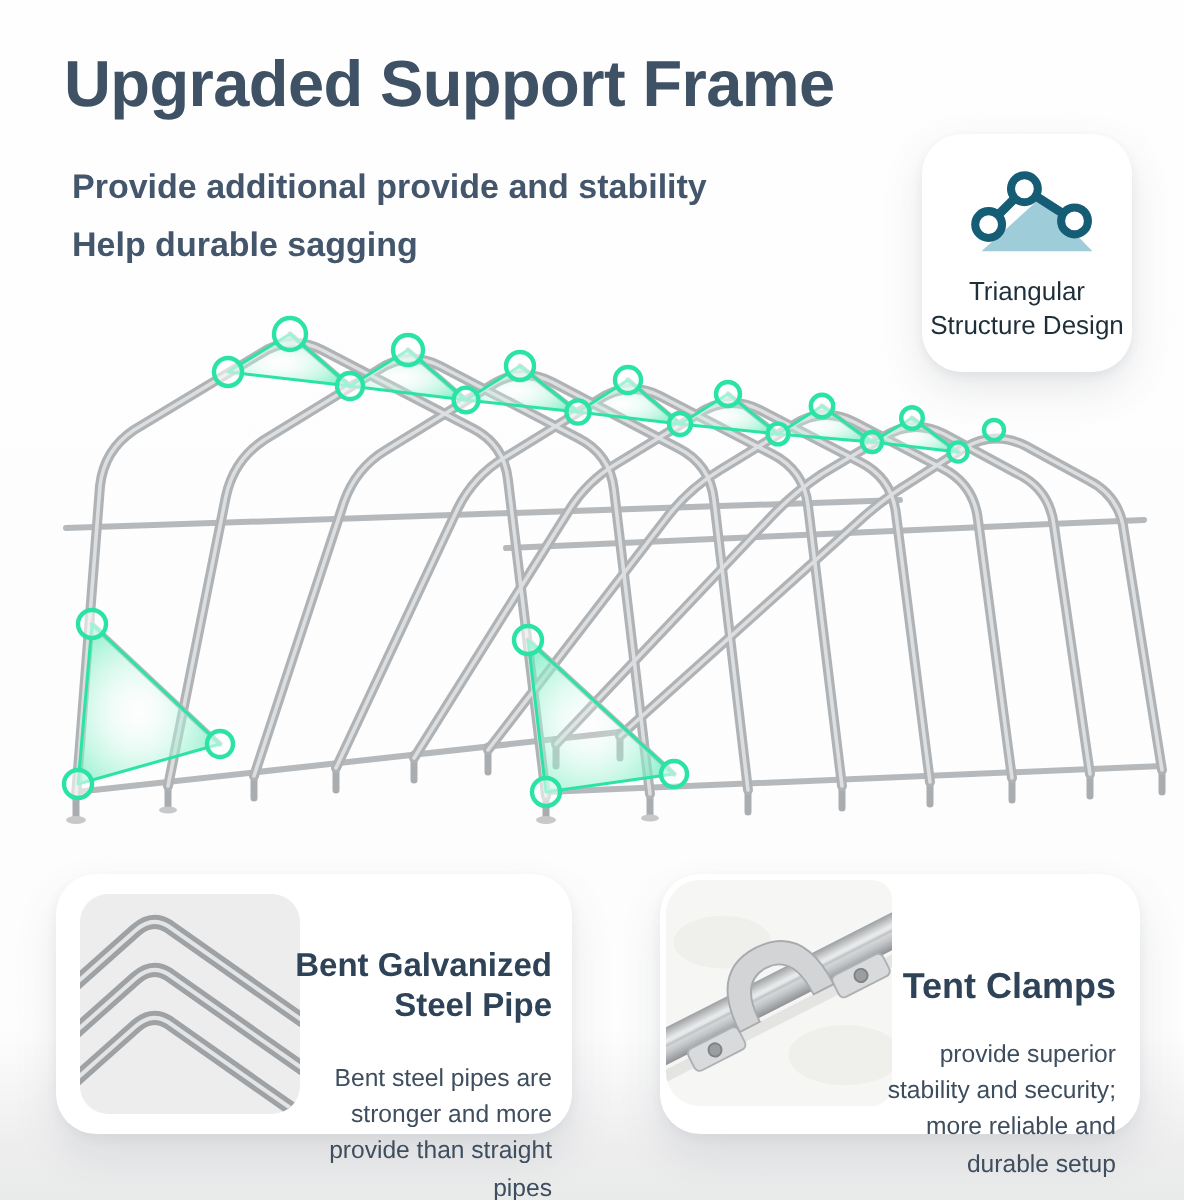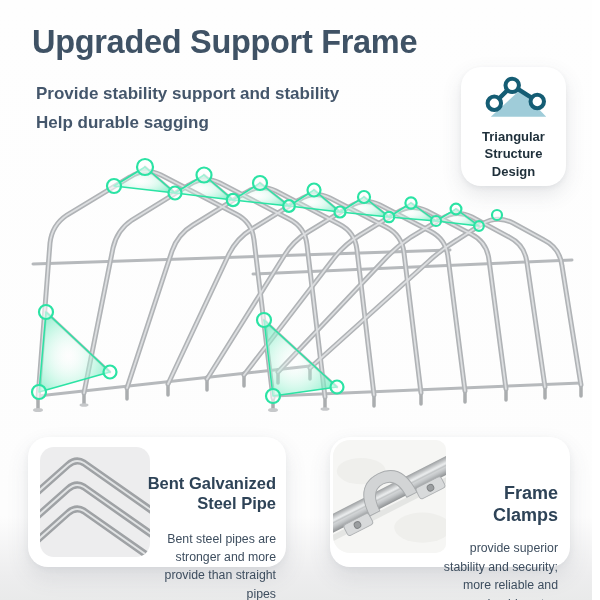--- a/index.html
+++ b/index.html
@@ -14,21 +14,21 @@
     font-size:32.5px;font-weight:700;color:#3f5265;letter-spacing:-0.3px;white-space:nowrap;
   }
   .subtitle{position:absolute;left:36px;top:79px;margin:0;font-size:17px;font-weight:600;
     color:#44566b;line-height:29px;}
   .badge-card{
     position:absolute;left:461px;top:67px;width:105px;height:119px;border-radius:20px;
     background:#ffffff;box-shadow:0 8px 20px rgba(70,80,95,.13),0 2px 5px rgba(70,80,95,.07);
     display:flex;flex-direction:column;align-items:center;justify-content:center;gap:7px;
     padding:4px 4px;box-sizing:border-box;
   }
-  .badge-label{font-size:13px;font-weight:700;color:#1e2f3a;text-align:center;line-height:1.32;}
+  .badge-label{font-size:13px;font-weight:400;color:#1e2f3a;text-align:center;line-height:1.32;}
   .card{
     position:absolute;top:437px;height:130px;border-radius:20px;background:#ffffff;
     box-shadow:0 10px 22px rgba(70,80,95,.12),0 2px 6px rgba(70,80,95,.06);
   }
   .card-left{left:28px;width:258px;}
   .card-right{left:330px;width:240px;}
   .thumb{position:absolute;left:12px;top:10px;width:110px;height:110px;border-radius:14px;
     background:#ededee;overflow:hidden;}
   .thumb-photo{position:absolute;left:3px;top:3px;width:113px;height:113px;
     border-radius:17px 10px 10px 17px;overflow:hidden;background:#f6f6f4;}
@@ -139,21 +139,21 @@
         <circle cx="39" cy="392" r="7"></circle>
         <circle cx="110" cy="372" r="6.5"></circle>
       <circle cx="264" cy="320" r="7"></circle>
         <circle cx="273" cy="396" r="7"></circle>
         <circle cx="337" cy="387" r="6.5"></circle>
     </g>
   </svg>
 
   <h1 class="page-title">Upgraded Support Frame</h1>
   <p class="subtitle">
-    <span>Provide stability support and stability</span><br>
+    <span>Provide additional provide and stability</span><br>
     <span>Help durable sagging</span>
   </p>
 
   <div class="badge-card">
     <svg width="68" height="48" viewBox="0 0 76 52">
       <polygon points="12,48 45,18 74,48" fill="#9fccd9"></polygon>
       <path d="M16,33 L36,13 L64,31" fill="none" stroke="#155d74" stroke-width="5" stroke-linecap="round" stroke-linejoin="round"></path>
       <circle cx="16" cy="33" r="7.5" fill="#ffffff" stroke="#155d74" stroke-width="4.5"></circle>
       <circle cx="36" cy="13" r="7.5" fill="#ffffff" stroke="#155d74" stroke-width="4.5"></circle>
       <circle cx="64" cy="31" r="7.5" fill="#ffffff" stroke="#155d74" stroke-width="4.5"></circle>
@@ -200,18 +200,18 @@
           <rect x="-30" y="54" width="180" height="1.5" fill="#b7babc" opacity="0.6"></rect>
           <rect x="2" y="62" width="30" height="13" rx="3" fill="#d8dadb" stroke="#aeb1b3" stroke-width="1"></rect>
           <rect x="88" y="62" width="30" height="13" rx="3" fill="#d8dadb" stroke="#aeb1b3" stroke-width="1"></rect>
           <path d="M32,66 Q32,30 60,30 Q88,30 88,66 L76,66 Q76,42 60,42 Q44,42 44,66 Z" fill="#d2d4d5" stroke="#a8abad" stroke-width="1" stroke-linejoin="round"></path>
           <circle cx="16" cy="68.5" r="3.5" fill="#9b9ea0" stroke="#7f8284" stroke-width="1"></circle>
           <circle cx="103" cy="68.5" r="3.5" fill="#9b9ea0" stroke="#7f8284" stroke-width="1"></circle>
         </g>
       </svg>
     </div>
     <div class="card-text">
-      <h3 class="card-title">Frame Clamps</h3>
+      <h3 class="card-title">Tent Clamps</h3>
       <p class="card-desc">provide superior stability and security; more reliable and durable setup</p>
     </div>
   </div>
 
 </div>
 
 </body></html>

